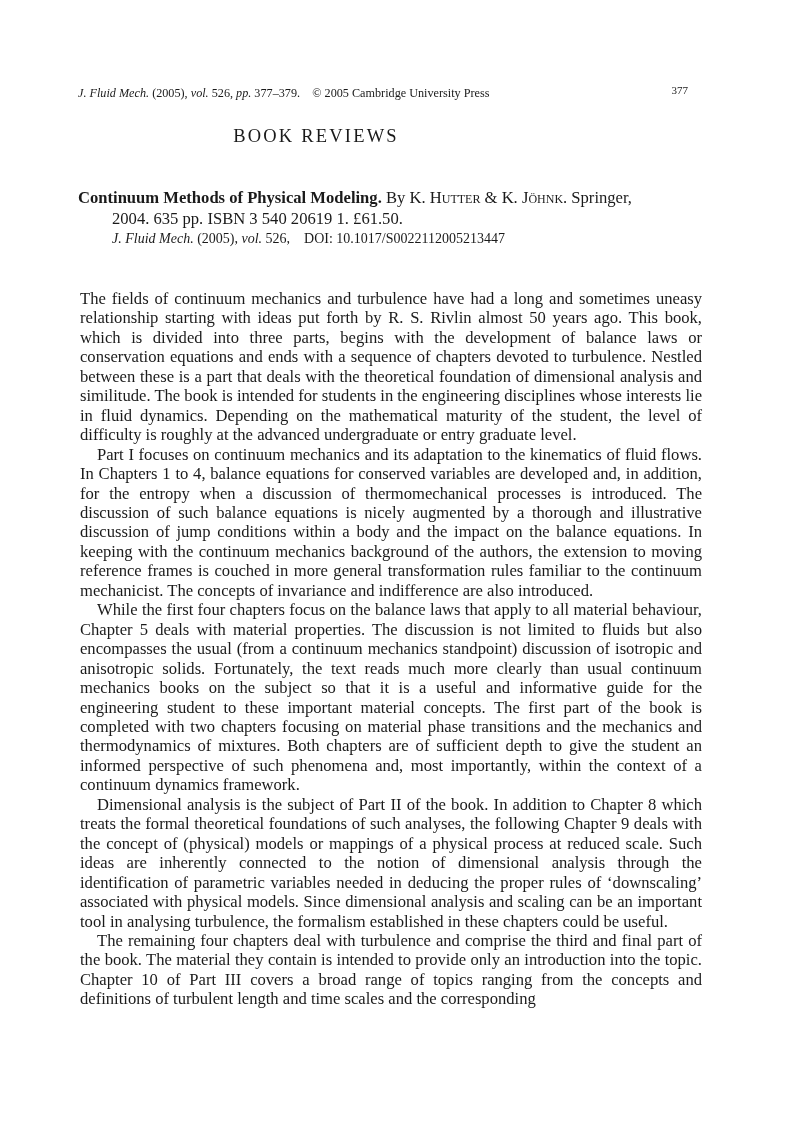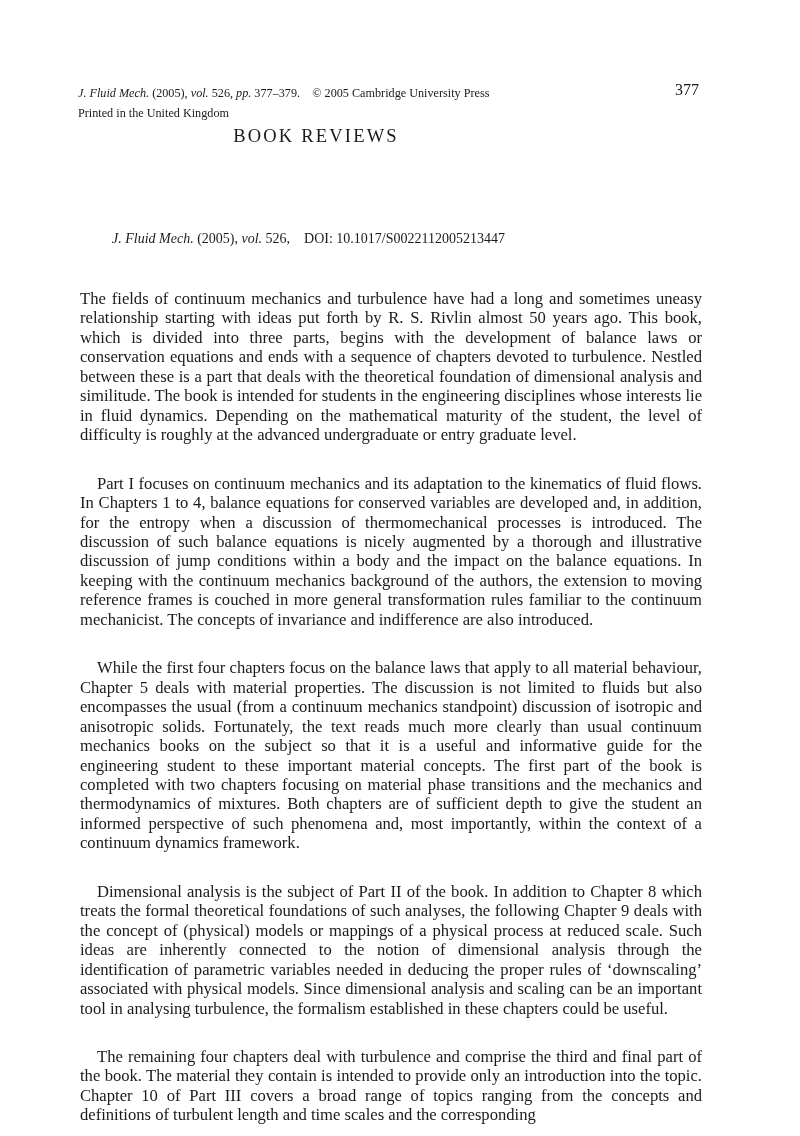--- a/index.html
+++ b/index.html
@@ -5,21 +5,21 @@
     html, body { margin: 0; padding: 0; background: #ffffff; }
     body {
       width: 800px; height: 1136px; position: relative; overflow: hidden;
       font-family: "Liberation Serif", "DejaVu Serif", serif; color: #1a1a1a;
     }
     .header {
       position: absolute; left: 78px; top: 63px; width: 622px;
       font-size: 12.2px; line-height: 20px; margin-top: 20px;
     }
     .header .line1 { position: relative; }
-    .header .page-num { position: absolute; right: 1px; top: -3px; font-size: 16px; }
+    .header .page-num { position: absolute; right: 12px; top: -3px; font-size: 11px; }
     .header i { font-style: italic; }
     .section-title {
       position: absolute; left: 0; width: 632px; top: 126px; text-align: center;
       font-size: 18.5px; letter-spacing: 2.2px; font-weight: normal;
     }
     .review-head {
       position: absolute; left: 78px; top: 187px; width: 622px;
       font-size: 16.6px; line-height: 21px;
     }
     .review-head .line2 { padding-left: 34px; }
@@ -27,43 +27,50 @@
     .sc { font-variant: small-caps; }
     .doi-line {
       position: absolute; left: 112px; top: 231px; font-size: 14px;
     }
     .doi-line i { font-style: italic; }
     .body-text {
       position: absolute; left: 80px; top: 289px; width: 622px;
       font-size: 16.6px; line-height: 19.45px; text-align: justify;
     }
     .body-text p { margin: 0; text-indent: 0; }
-    .body-text p + p { text-indent: 17px; margin-top: 29px; }
+    .body-text p + p { text-indent: 17px; }
   </style>
 </head>
 <body>
 
 <div class="header">
   <div class="line1">
     <i>J. Fluid Mech.</i>
     <span>(2005),</span>
     <i>vol.</i>
     <span>526,</span>
     <i>pp.</i>
     <span>377–379.</span>
     &nbsp;&nbsp;
     <span>© 2005 Cambridge University Press</span>
     <span class="page-num">377</span>
   </div>
-  <div>Printed in the United Kingdom</div>
 </div>
 
 <div class="section-title">BOOK REVIEWS</div>
 
 <div class="review-head">
+  <div>
+    <b>Continuum Methods of Physical Modeling.</b>
+    <span>By K.</span>
+    <span class="sc">Hutter</span>
+    <span>&amp; K.</span>
+    <span class="sc">Jöhnk</span><span>. Springer,</span>
+  </div>
+  <div class="line2">2004. 635 pp. ISBN 3 540 20619 1. £61.50.</div>
 </div>
 
 <div class="doi-line">
   <i>J. Fluid Mech.</i>
   <span>(2005),</span>
   <i>vol.</i>
   <span>526,</span>
   &nbsp;&nbsp;
   <span>DOI: 10.1017/S0022112005213447</span>
 </div>

